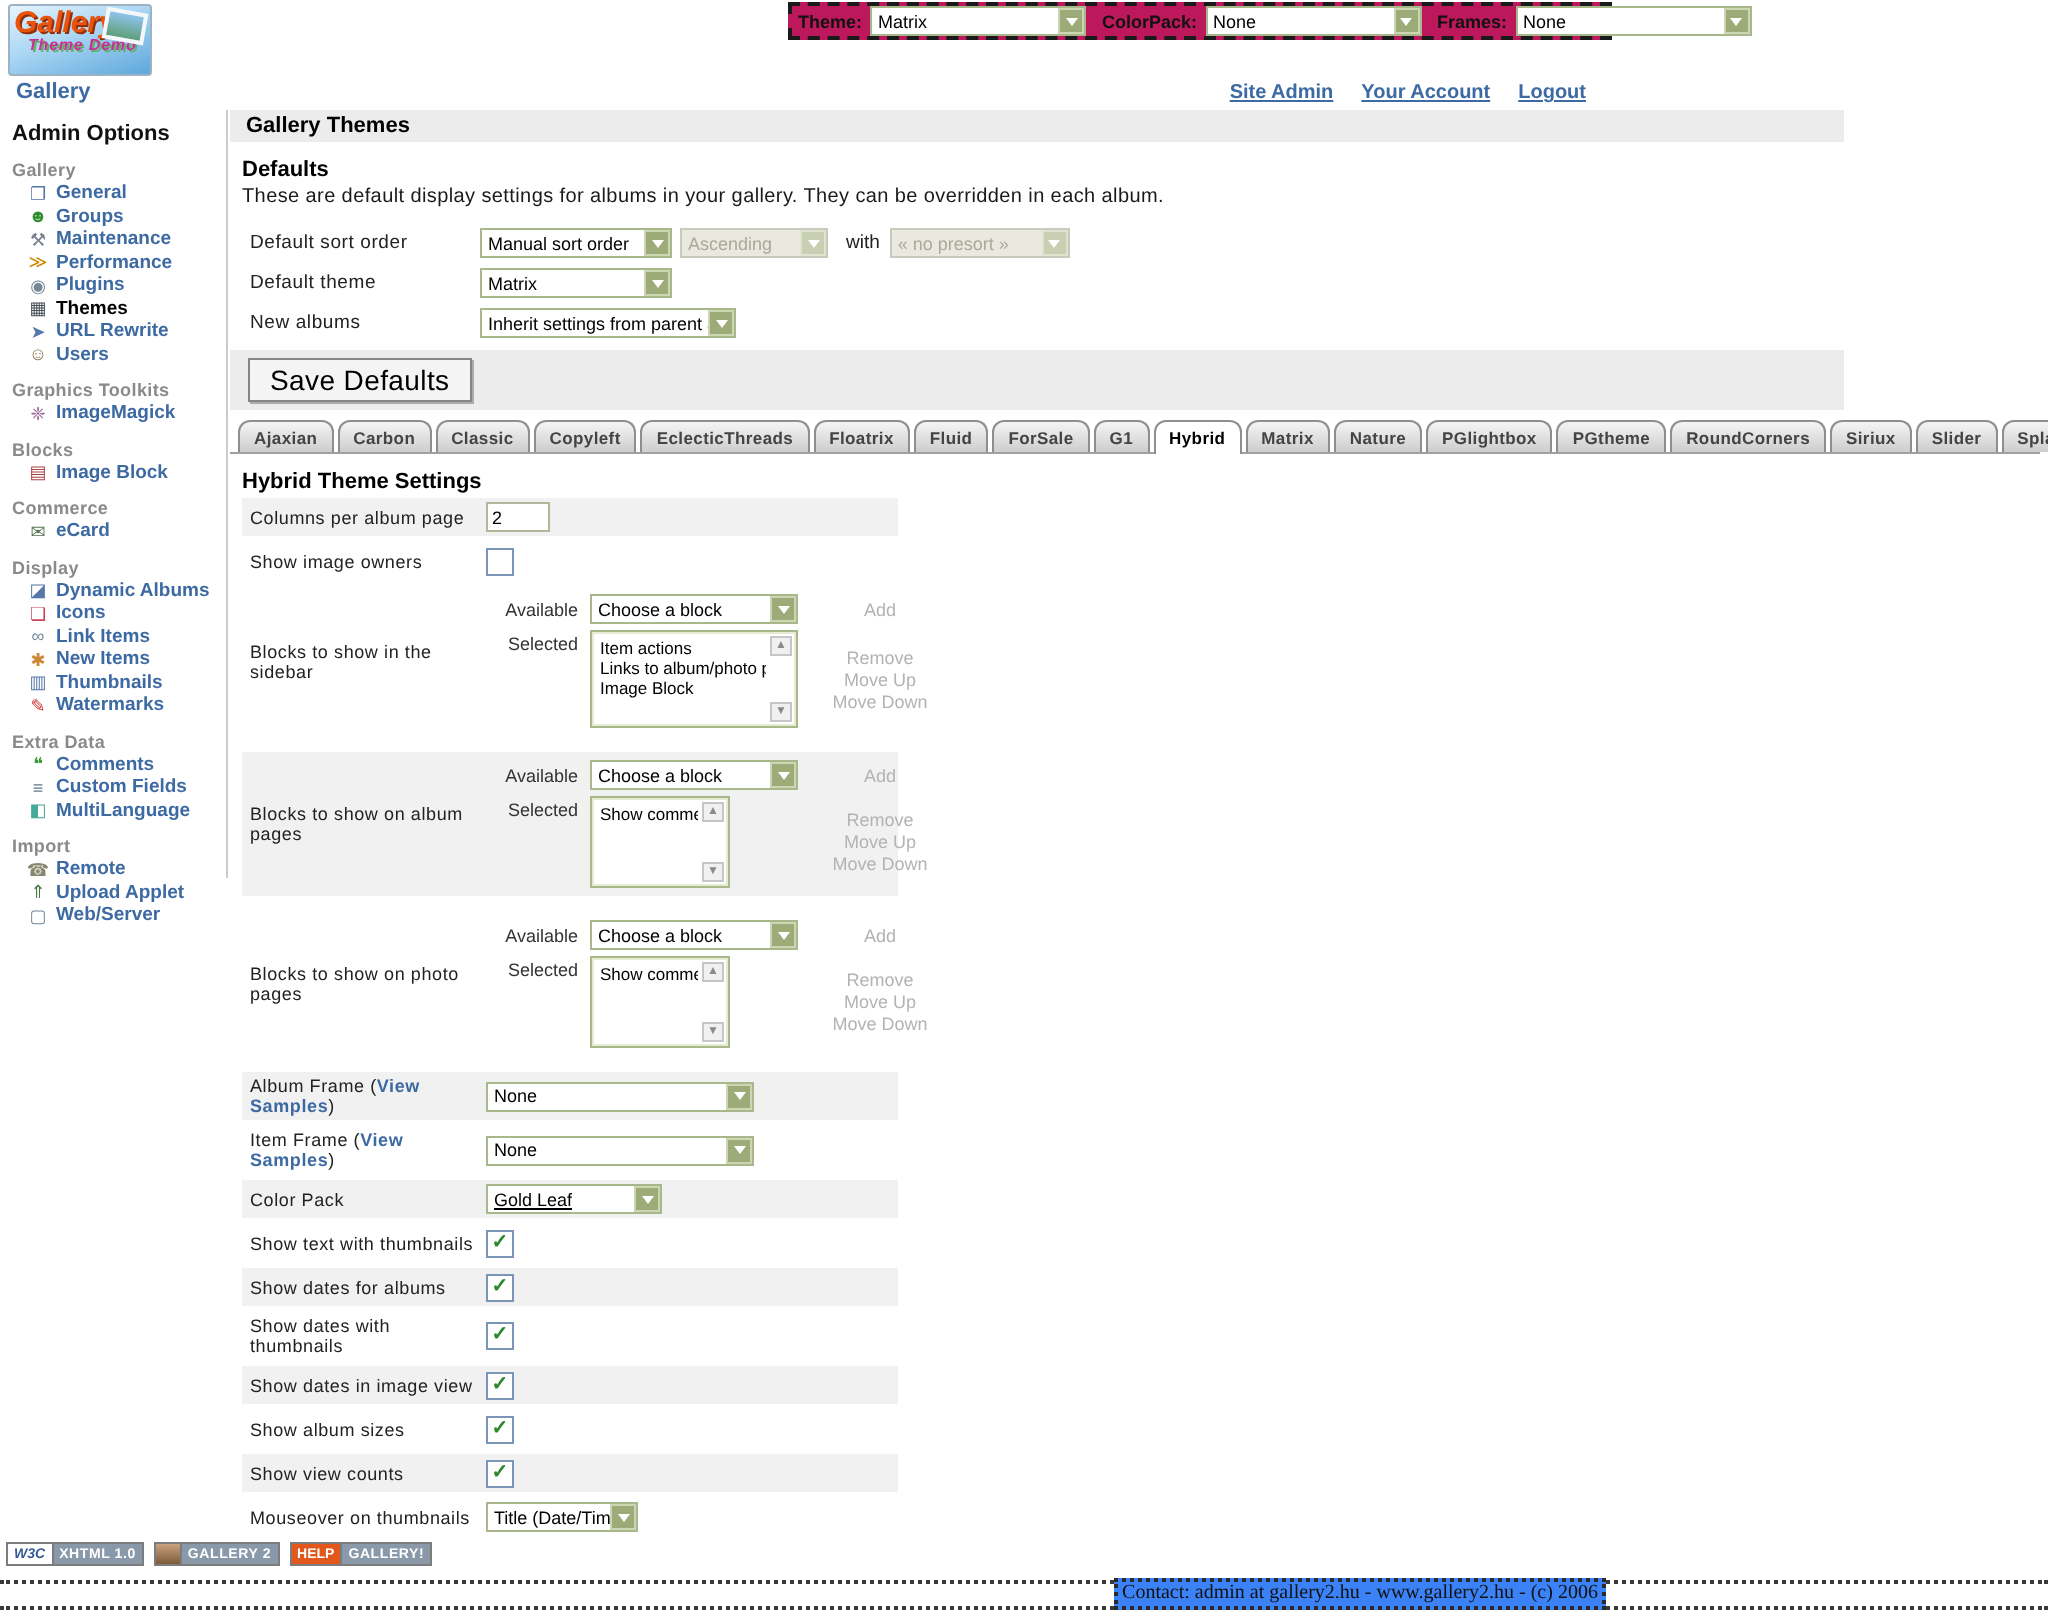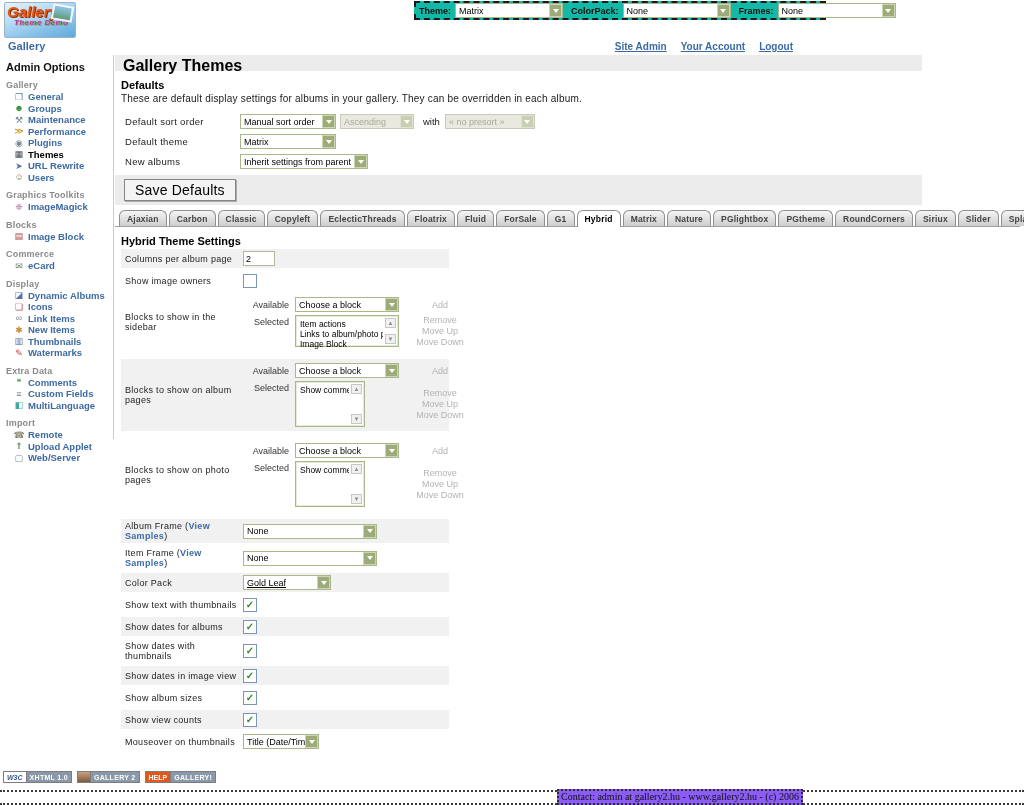--- a/index.html
+++ b/index.html
@@ -8,39 +8,39 @@
 
   
   .logo{position:absolute;left:4px;top:2px;width:70px;height:34px;border:1px solid #9bb3c4;border-radius:2px;
         background:linear-gradient(160deg,#e6f4fd 0%,#a9d5f3 45%,#5ea8dc 100%);overflow:hidden;}
   .logo-title{font-size:15px;line-height:14px;font-weight:bold;font-style:italic;color:#e8540f;
         text-shadow:1px 1px 0 #93300a;margin:2px 0 0 2px;}
   .logo-sub{font-size:8px;font-weight:bold;font-style:italic;color:#c92f90;text-shadow:1px 1px 0 #63b06a;
         margin-left:9px;letter-spacing:.4px;display:block;margin-top:-1px;}
   .logo-photo{position:absolute;top:2px;right:2px;width:17px;height:12px;background:linear-gradient(#8fc3ec,#5f9e77);
         border:2px solid #f4f8fb;transform:rotate(10deg);}
-  .theme-bar{position:absolute;left:394px;top:1px;width:402px;height:15px;background:#14b8a6;
-        border:2px dashed #1a1a1a;display:flex;align-items:center;gap:4px;padding:0 3px;font-size:9px;margin-left:20px;}
+  .theme-bar{position:absolute;left:394px;top:1px;width:402px;height:15px;background:#be185d;
+        border:2px dashed #1a1a1a;display:flex;align-items:center;gap:4px;padding:0 3px;font-size:9px;}
   .tb-label{font-weight:bold;color:#111;}
   .breadcrumb{position:absolute;left:8px;top:40px;font-size:11px;font-weight:bold;color:#3d6aa2;}
   .nav-links{position:absolute;top:41px;right:231px;display:flex;gap:14px;}
   .nav-link{font-size:10px;font-weight:bold;color:#3d6aa2;text-decoration:underline;cursor:pointer;}
 
   
   .sidebar{position:absolute;left:0;top:55px;width:114px;height:384px;border-right:1px solid #ccc;box-sizing:border-box;}
   .sb-title{font-size:11px;font-weight:bold;margin:6px 0 3px 6px;color:#111;}
   .sb-sec{font-size:9px;font-weight:bold;color:#8a8a8a;margin:7px 0 1px 6px;letter-spacing:.2px;}
   .sb-item{display:flex;align-items:center;gap:3px;margin-left:13px;height:11.5px;cursor:pointer;}
   .sb-item .lbl{font-size:9.5px;font-weight:bold;color:#3d6aa2;white-space:nowrap;}
   .sb-item.active .lbl{color:#000;}
   .sb-icon{width:12px;text-align:center;font-size:9px;line-height:10px;flex:0 0 12px;}
 
   
   .main{position:absolute;left:115px;top:55px;width:807px;}
-  .title-bar{height:16px;background:#ececec;font-size:16px;font-weight:bold;padding:2px 0 0 8px;box-sizing:border-box;}
+  .title-bar{height:16px;background:#ececec;font-size:11px;font-weight:bold;padding:2px 0 0 8px;box-sizing:border-box;}
   h3.sec{font-size:11px;font-weight:bold;margin:8px 0 2px 6px;}
   .desc{font-size:10px;letter-spacing:.2px;color:#1a1a1a;margin:2px 0 9px 6px;}
 
   .d-row{display:flex;align-items:center;margin:0 0 3px 10px;height:17px;font-size:9.5px;}
   .d-label{width:115px;letter-spacing:.3px;color:#222;flex:0 0 115px;}
   .with{margin:0 5px;font-size:9.5px;color:#222;}
 
   .g-select{display:inline-flex;align-items:center;justify-content:space-between;background:#fff;
         border:1px solid #a8b88a;height:15px;box-sizing:border-box;padding-left:3px;font-size:9px;
         margin-right:4px;cursor:pointer;white-space:nowrap;}
@@ -87,21 +87,21 @@
   
   .badges{position:absolute;left:3px;top:771px;display:flex;gap:5px;}
   .badge{display:flex;height:12px;line-height:11px;font-size:7px;font-weight:bold;cursor:pointer;}
   .badge span{padding:0 3px;border:1px solid #7d7d7d;box-sizing:border-box;white-space:nowrap;}
   .badge .b-left{background:#fff;color:#365a95;font-style:italic;border-right:none;}
   .badge .b-right{background:#8a99a9;color:#fff;letter-spacing:.3px;}
   .badge .b-help{background:#e2571b;color:#fff;border-right:none;}
   .badge .b-g2icon{width:13px;background:linear-gradient(#c9a27e,#7e5a3c);border-right:none;}
   .footer-line{position:absolute;left:0;top:790px;width:1024px;height:15px;border-top:2px dotted #3a3a3a;
         border-bottom:2px dotted #3a3a3a;box-sizing:border-box;}
-  .contact-box{position:absolute;left:557px;top:789px;width:246px;height:16px;background:#8b5cf6;
+  .contact-box{position:absolute;left:557px;top:789px;width:246px;height:16px;background:#3b82f6;
         border:2px dotted #2a2a2a;box-sizing:border-box;text-align:center;font-family:"Liberation Serif",serif;
         font-size:10px;line-height:12px;color:#111;}
 </style>
 </head>
 <body>
 
 <div class="page">
 
   <div class="logo">
     <div class="logo-title">Gallery</div>
@@ -315,21 +315,21 @@
         <div class="s-row blocks">
           <span class="s-label">Blocks to show in the sidebar</span>
           <div class="blocks-grid">
             <span class="b-lab">Available</span>
             <span class="g-select" style="width: 104px;">
               <span class="val">Choose a block</span>
               <span class="g-arrow"></span>
             </span>
             <span class="gray-link">Add</span>
             <span class="b-lab top">Selected</span>
-            <div class="listbox" style="width: 104px; height: 32px;">
+            <div class="listbox" style="width: 104px; height: 49px;">
               <div class="lb-item">Item actions</div>
               <div class="lb-item">Links to album/photo peers</div>
               <div class="lb-item">Image Block</div>
               <div class="lb-up">▲</div>
               <div class="lb-dn">▼</div>
             </div>
             <div class="stack">
               <span class="gray-link">Remove</span>
               <span class="gray-link">Move Up</span>
               <span class="gray-link">Move Down</span>

